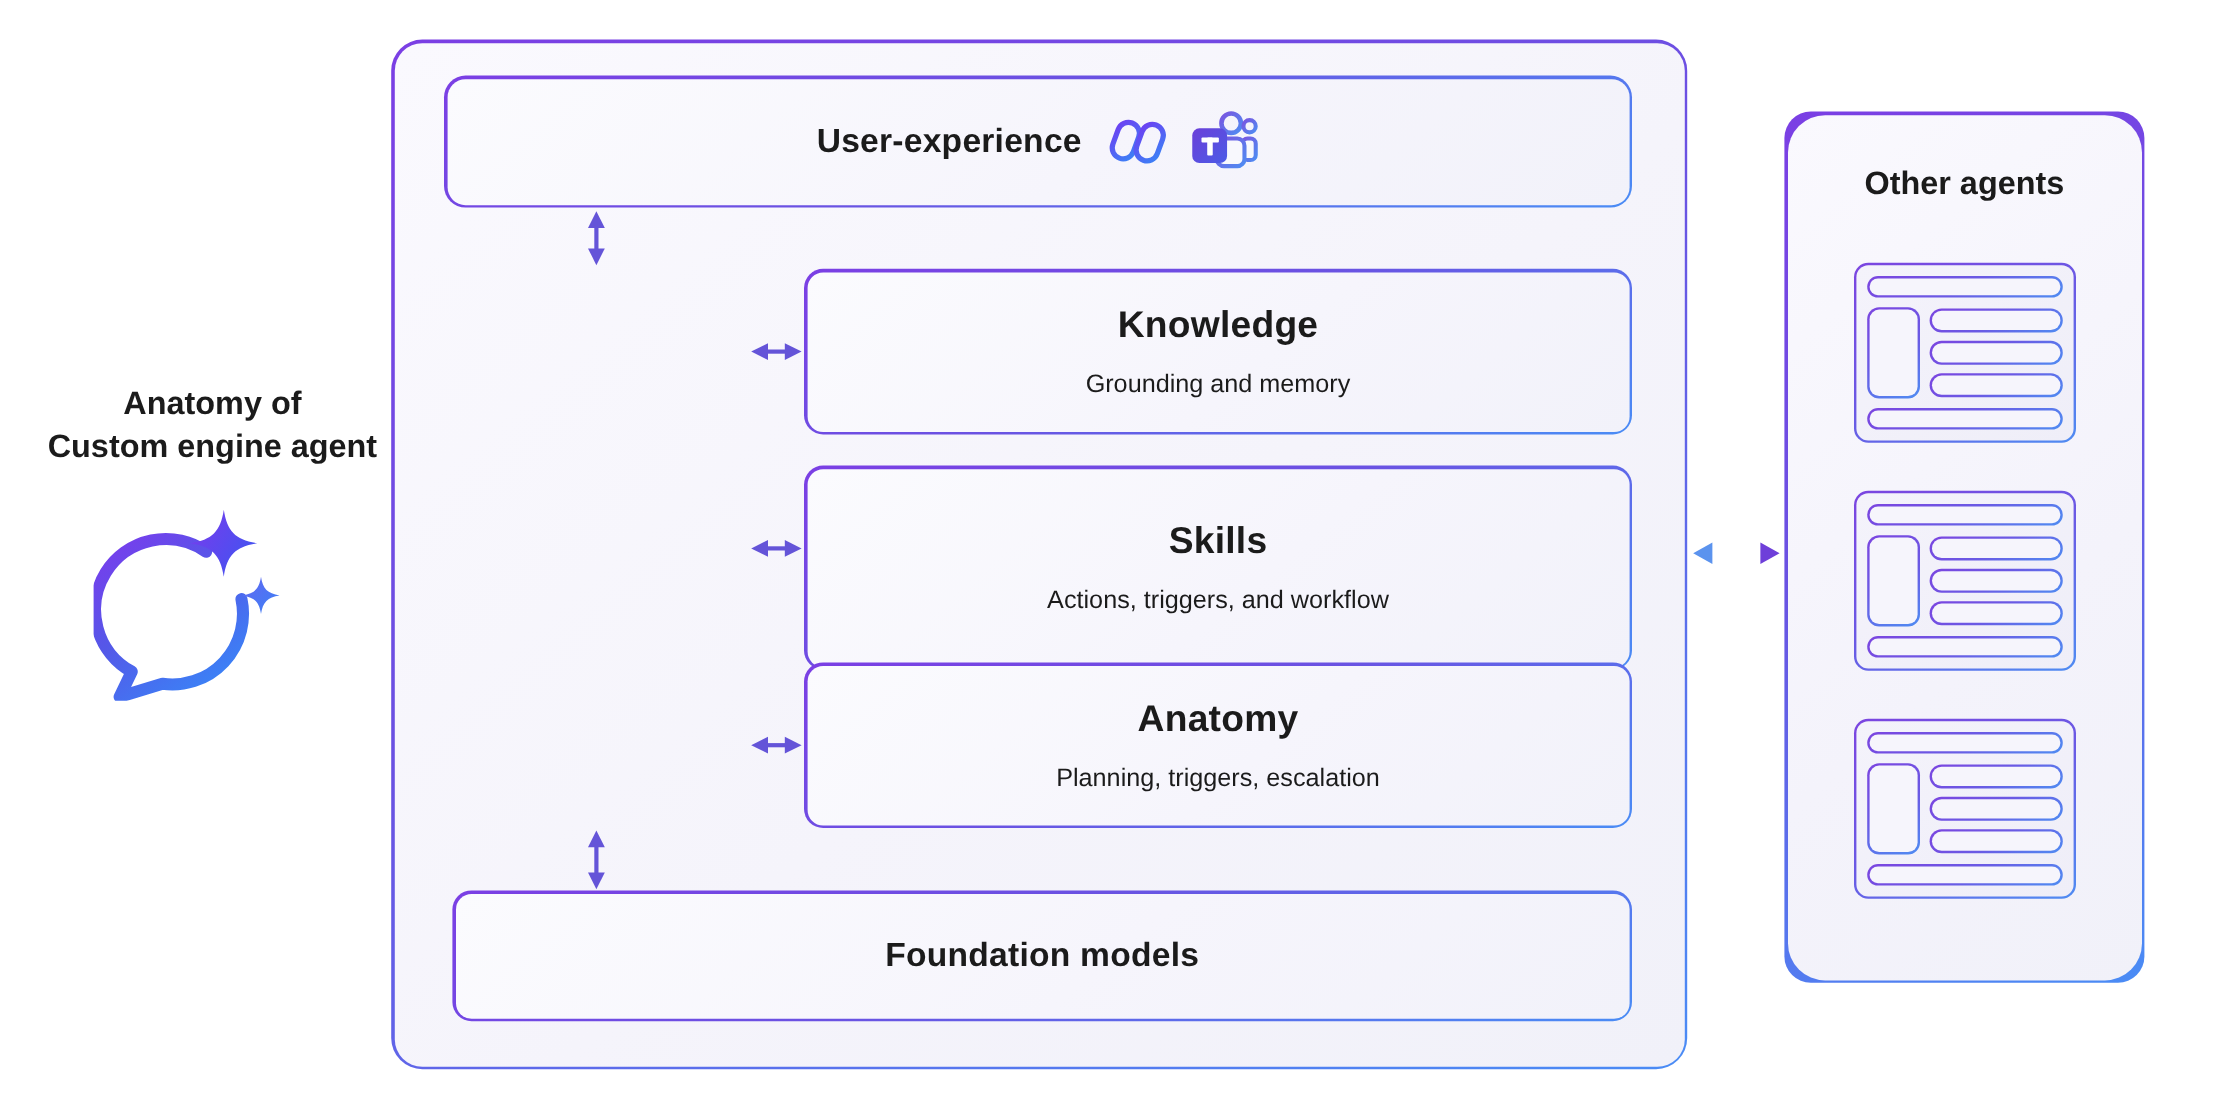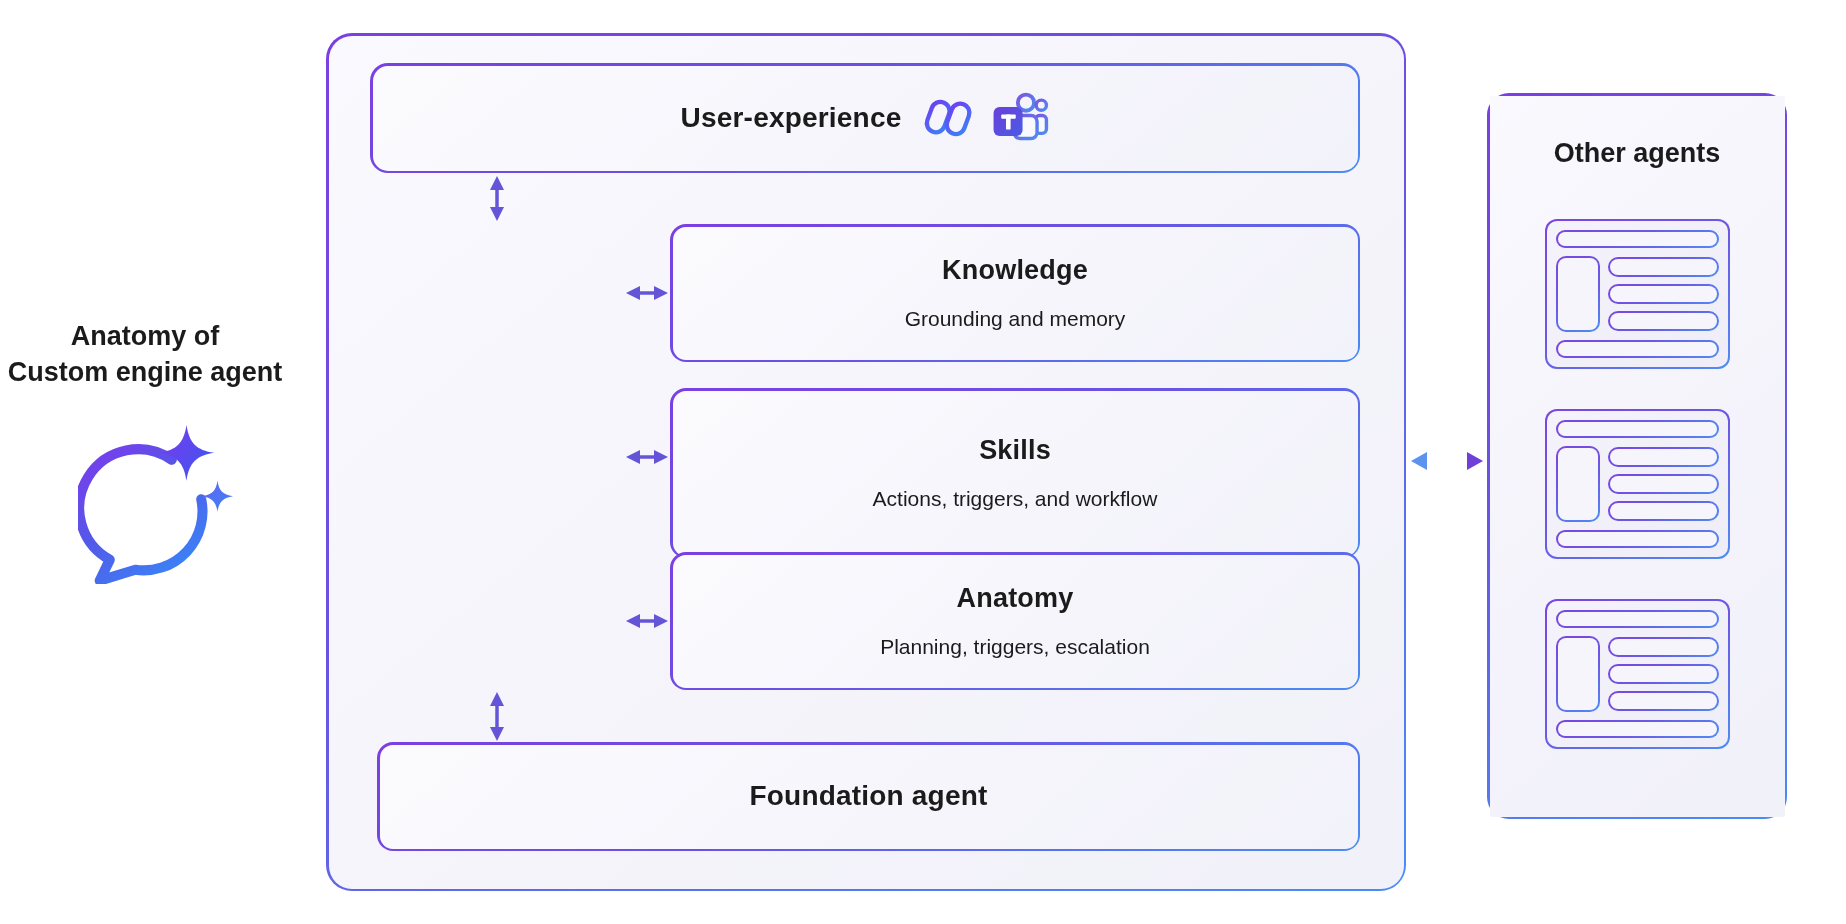--- a/index.html
+++ b/index.html
@@ -25,31 +25,31 @@
   .pos-ux>.fill{border-radius:15px;flex-direction:row;gap:22px;transform:none;}
   .pos-orch{left:372px;top:223px;width:251px;height:466px;border-radius:18px;}
   .pos-orch>.fill{border-radius:15px;}
   .pos-knowledge{left:670px;top:224px;width:690px;height:138px;border-radius:16px;}
   .pos-skills{left:670px;top:388px;width:690px;height:170px;border-radius:16px;}
   .pos-autonomy{left:670px;top:552px;width:690px;height:138px;border-radius:16px;}
   .pos-knowledge>.fill,.pos-skills>.fill,.pos-autonomy>.fill{border-radius:13px;}
   .pos-foundation{left:377px;top:742px;width:983px;height:109px;border-radius:16px;}
   .pos-foundation>.fill{border-radius:13px;}
 
-  .box-title{font-size:27px;font-weight:bold;letter-spacing:.2px;line-height:1.15;}
+  .box-title{font-size:31px;font-weight:bold;letter-spacing:.2px;line-height:1.15;}
   .box-title.lg{font-size:28px;}
   .box-subtitle{font-size:21px;font-weight:normal;margin-top:20px;}
 
   
-  .left-label{position:absolute;left:0;top:318px;width:290px;text-align:center;font-size:27px;font-weight:bold;line-height:36px;}
+  .left-label{position:absolute;left:0;top:318px;width:290px;text-align:center;font-size:27px;font-weight:bold;line-height:36px;padding-left:32px;}
   .left-icon{position:absolute;left:78px;top:413px;width:155px;height:171px;}
 
   
   .pos-panel{left:1487px;top:93px;width:300px;height:726px;border-radius:22px;}
-  .pos-panel>.fill{border-radius:2px;justify-content:flex-start;padding-top:42px;box-sizing:border-box;
+  .pos-panel>.fill{border-radius:31px;justify-content:flex-start;padding-top:42px;box-sizing:border-box;
     background:linear-gradient(140deg,#FAF9FE 0%,#F4F3FB 60%,#F1F1F9 100%);text-align:center;}
   .panel-title{font-size:27px;font-weight:bold;}
   .agent-cards{display:flex;flex-direction:column;gap:40px;margin-top:50px;align-items:center;}
   .agent-card{width:185px;height:150px;border-radius:12px;padding:2px;box-sizing:border-box;
     background:linear-gradient(150deg,#7B45E0 0%,#6A5AE4 50%,#4F8CF2 100%);}
   .agent-card .cfill{width:100%;height:100%;border-radius:10px;box-sizing:border-box;padding:9px;
     background:linear-gradient(140deg,#F4F3FB 0%,#EFEEF8 100%);display:flex;flex-direction:column;}
   .wbar,.sidebox,.pill{position:relative;padding:2px;box-sizing:border-box;border-radius:10px;
     background:linear-gradient(150deg,#7B45E0 0%,#6A5AE4 50%,#4F8CF2 100%);}
   .wbar>.pfill,.sidebox>.pfill,.pill>.pfill{width:100%;height:100%;border-radius:8px;background:#F6F5FC;box-sizing:border-box;}
@@ -153,21 +153,21 @@
 
   <div class="gbox pos-autonomy">
     <div class="fill">
       <span class="box-title">Anatomy</span>
       <span class="box-subtitle">Planning, triggers, escalation</span>
     </div>
   </div>
 
   <div class="gbox pos-foundation">
     <div class="fill">
-      <span class="box-title lg">Foundation agent</span>
+      <span class="box-title lg">Foundation models</span>
     </div>
   </div>
 
   <div class="gbox pos-panel">
     <div class="fill">
       <span class="panel-title">Other agents</span>
       <div class="agent-cards">
         <div class="agent-card">
           <div class="cfill">
             <div class="wbar">

